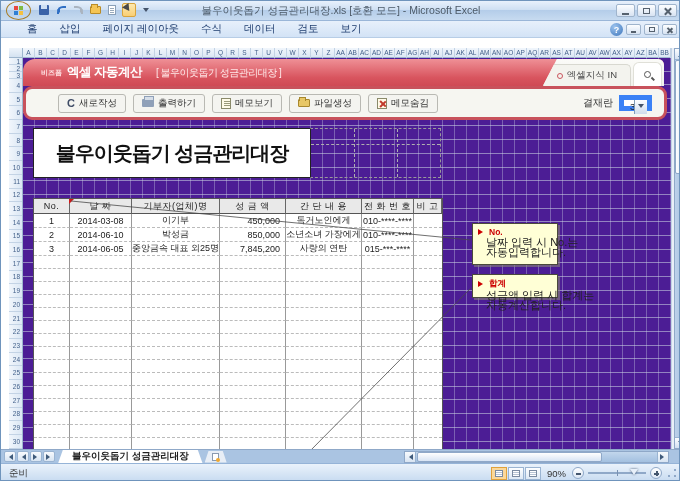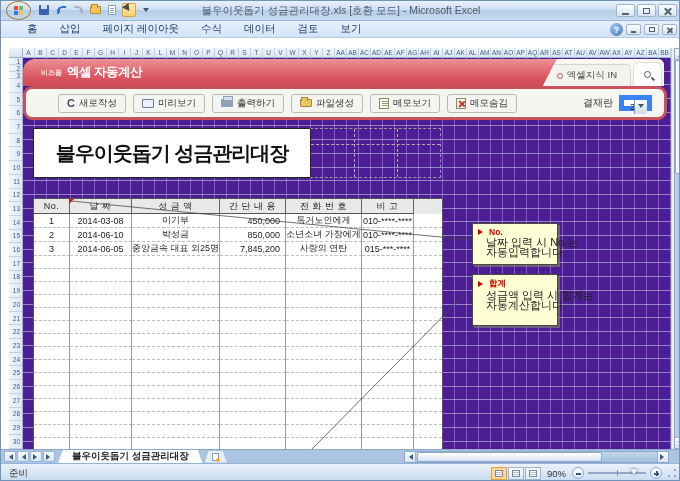--- a/index.html
+++ b/index.html
@@ -134,21 +134,21 @@
   .tc{display:flex;align-items:center;justify-content:center;font-size:9px;color:#222;border-right:1px solid #999;white-space:nowrap;overflow:hidden}
   .tc:last-child{border-right:none}
   .trow.head .tc{border-right:1px solid #666;border-bottom:1px solid #555;font-size:9px;letter-spacing:.5px}
   .trow.body .tc,.trow.empty .tc{border-bottom:1px dashed #bbb}
   .tc.amt{justify-content:flex-end;padding-right:5px}
   .cmark{position:absolute;left:60px;top:151px;width:0;height:0;border-left:5px solid #d01818;border-bottom:5px solid transparent}
 
   
   .note{position:absolute;width:86px;background:#ffffd6;border:1px solid #4a4a3a;box-shadow:2px 2px 0 rgba(140,140,115,.55);padding:3px 4px 4px 5px;z-index:5}
   .note0{left:463px;top:175px;height:42px}
-  .note1{left:463px;top:226px;height:52px}
+  .note1{left:463px;top:226px;height:24px}
   .ntitlerow{display:flex;align-items:center;gap:3px;margin-bottom:1px}
   .ntri{width:0;height:0;border:3px solid transparent;border-left:5px solid #cc0000}
   .ntitle{font-size:8.5px;font-weight:bold;color:#cc0000}
   .nline{font-size:11px;color:#222;line-height:9.5px;padding-left:8px;white-space:nowrap}
 
   svg.leaders{position:absolute;left:0;top:0;width:680px;height:401px;pointer-events:none;z-index:4}
 
   
   .vscroll{position:absolute;left:665px;top:0;width:13px;height:401px;background:linear-gradient(to right,#bdd2ea,#9fbcdd);border:1px solid #8fa8c8}
   .vs-btn{position:absolute;left:0;width:11px;height:11px;background:linear-gradient(#fdfeff,#d3e1f2);border-bottom:1px solid #9ab4d2;display:flex;align-items:center;justify-content:center}
@@ -366,53 +366,50 @@
       </div>
 
     <svg class="leaders" viewBox="0 0 680 401">
       <line x1="62" y1="153" x2="462" y2="192" stroke="#4a4a4a" stroke-width="0.8"></line>
       <line x1="462" y1="240" x2="300" y2="404" stroke="#4a4a4a" stroke-width="0.8"></line>
     </svg>
 
     <div class="banner-top">
       <span class="brand">비즈폼</span>
       <span class="product">엑셀 자동계산</span>
+      <span class="docref">[ 불우이웃돕기 성금관리대장 ]</span>
       <div class="banner-topright">
         <div id="servicetabs" style="display:flex;align-items:flex-start">
             <span class="stab">
               <span class="pinico"></span>
               <span>엑셀지식 IN</span>
             </span>
           </div>
         <div class="searchtab">
           <span class="mag"></span>
         </div>
       </div>
     </div>
     <div class="banner-toolbar">
       <span id="tbbtns" style="display:flex;align-items:center">
           <span class="tbtn">
             <span class="bico ic-refresh">C</span>
             <span>새로작성</span>
           </span>
           <span class="tbtn">
-            <span class="bico ic-preview"></span>
-            <span>미리보기</span>
-          </span>
-          <span class="tbtn">
             <span class="bico ic-print"></span>
             <span>출력하기</span>
+          </span>
+          <span class="tbtn">
+            <span class="bico ic-memo"></span>
+            <span>메모보기</span>
           </span>
           <span class="tbtn">
             <span class="bico ic-file"></span>
             <span>파일생성</span>
-          </span>
-          <span class="tbtn">
-            <span class="bico ic-memo"></span>
-            <span>메모보기</span>
           </span>
           <span class="tbtn">
             <span class="bico ic-memo2"></span>
             <span>메모숨김</span>
           </span>
         </span>
       <span class="approval">
         <span class="aplabel">결재란</span>
         <span class="apselect">
           <span>3개</span>
@@ -428,20 +425,21 @@
       <span class="signcell"></span>
       <span class="signcell"></span>
       <span class="signcell"></span>
       <span class="signline"></span>
     </div>
 
     <div class="dtable">
       <div class="trow head" id="thead">
           <span class="tc">No.</span>
           <span class="tc">날  짜</span>
+          <span class="tc">기부자(업체)명</span>
           <span class="tc">성 금 액</span>
           <span class="tc">간 단 내 용</span>
           <span class="tc">전 화 번 호</span>
           <span class="tc">비  고</span>
         </div>
       <div id="tbody">
           <div class="trow body">
             <span class="tc">1</span>
             <span class="tc">2014-03-08</span>
             <span class="tc">이기부</span>

